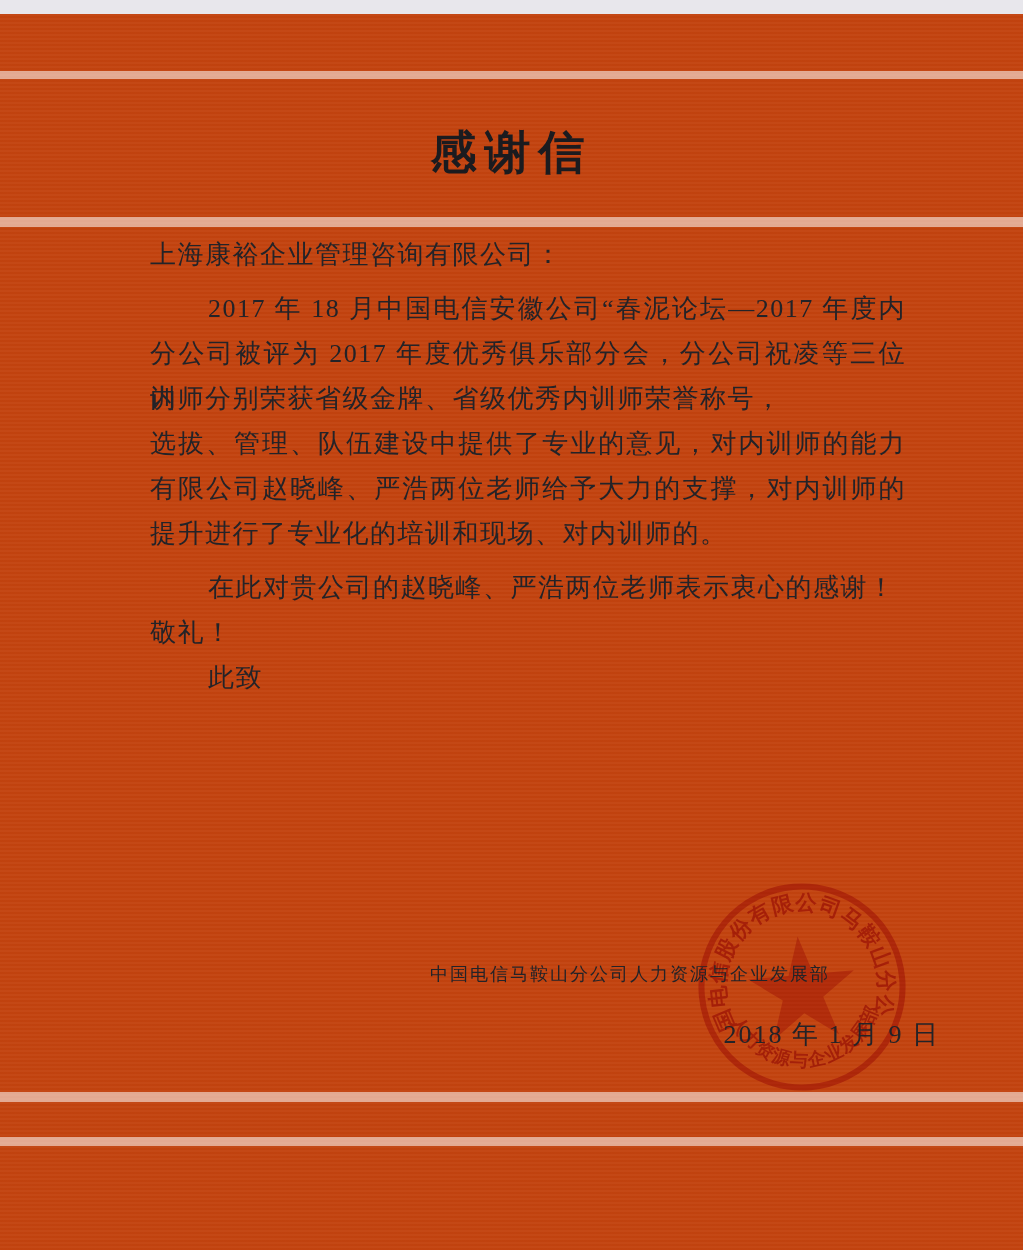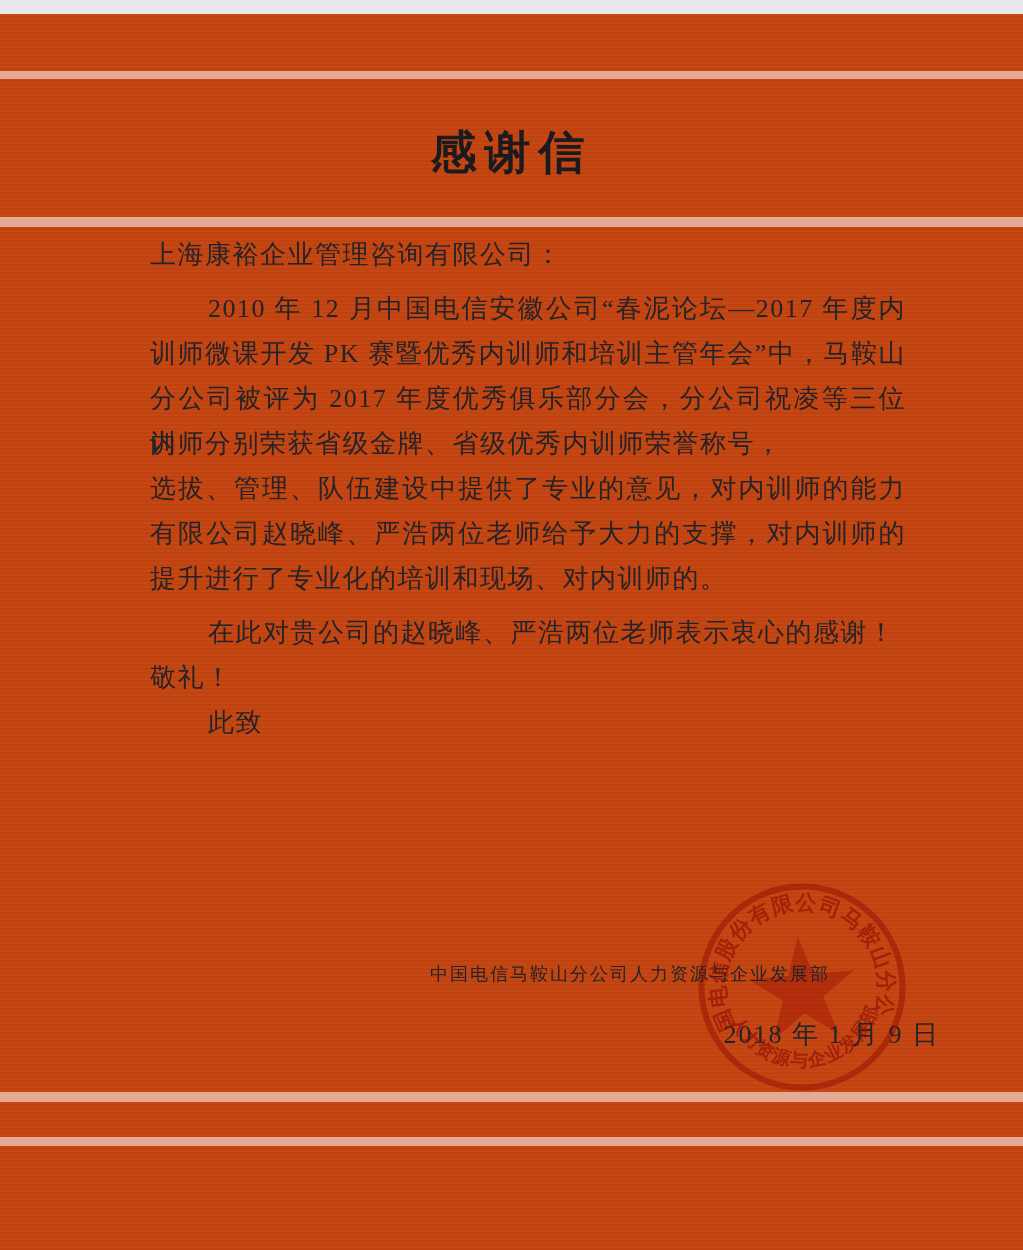--- a/index.html
+++ b/index.html
@@ -119,22 +119,21 @@
   <div class="scan-band band-light" style="top:57px;height:8px;"></div>
   <div class="scan-band band-light" style="top:203px;height:10px;"></div>
   <div class="scan-band band-light" style="top:1078px;height:10px;"></div>
   <div class="scan-band band-light" style="top:1123px;height:9px;"></div>
   <div class="scan-band band-dark" style="top:1245px;height:5px;"></div>
 
   <div class="title">感谢信</div>
 
   <div class="body-block">
     <div class="line">上海康裕企业管理咨询有限公司：</div>
-    <div class="line jfull indent para-gap">2010 年 12 月中国电信安徽公司“春泥论坛—2017 年度内</div>
-    <div class="line jfull">训师微课开发 PK 赛暨优秀内训师和培训主管年会”中，马鞍山</div>
+    <div class="line jfull indent para-gap">2017 年 18 月中国电信安徽公司“春泥论坛—2017 年度内</div>
     <div class="line jfull">分公司被评为 2017 年度优秀俱乐部分会，分公司祝凌等三位内</div>
     <div class="line">训师分别荣获省级金牌、省级优秀内训师荣誉称号，</div>
     <div class="line jfull">选拔、管理、队伍建设中提供了专业的意见，对内训师的能力</div>
     <div class="line jfull">有限公司赵晓峰、严浩两位老师给予大力的支撑，对内训师的</div>
     <div class="line">提升进行了专业化的培训和现场、对内训师的。</div>
     <div class="line indent para-gap">在此对贵公司的赵晓峰、严浩两位老师表示衷心的感谢！</div>
     <div class="line">敬礼！</div>
     <div class="line indent">此致</div>
   </div>
 

